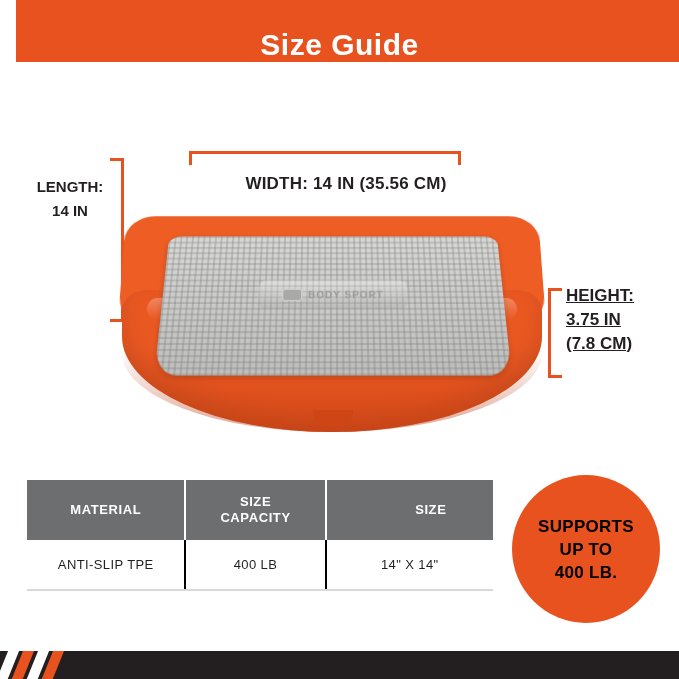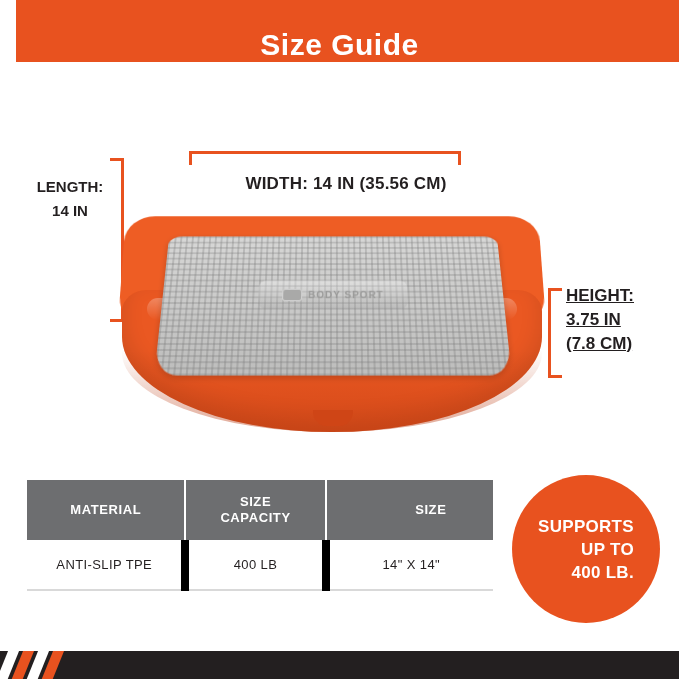--- a/index.html
+++ b/index.html
@@ -272,43 +272,43 @@
     border-right: 2px solid #ffffff;
     line-height: 16px;
   }
   .spec-table th:last-child { border-right: none; padding-left: 48px; }
   .spec-table td {
     background: #ffffff;
     color: #231f20;
     font-size: 13px;
     padding: 17px 6px;
     text-align: center;
-    border-right: 8px solid #000000;
+    border-right: 2px solid #000000;
     border-bottom: 2px solid #d9d9d9;
     letter-spacing: 0.4px;
   }
   .spec-table td:last-child { border-right: none; }
   .col-1 { width: 180px; }
   .col-2 { width: 152px; }
   .col-3 { width: 150px; }
 
   
   .badge {
     position: absolute;
     left: 512px;
     top: 475px;
     width: 148px;
     height: 148px;
     border-radius: 50%;
     background: #e8521f;
-    color: #ffffff;
+    color: #000000;
     display: flex;
     align-items: center;
     justify-content: center;
-    text-align: right;
+    text-align: center;
     font-size: 17px;
     font-weight: bold;
     line-height: 23px;
     letter-spacing: 0.3px;
   }
 
   
   .footer {
     position: absolute;
     left: 0;

